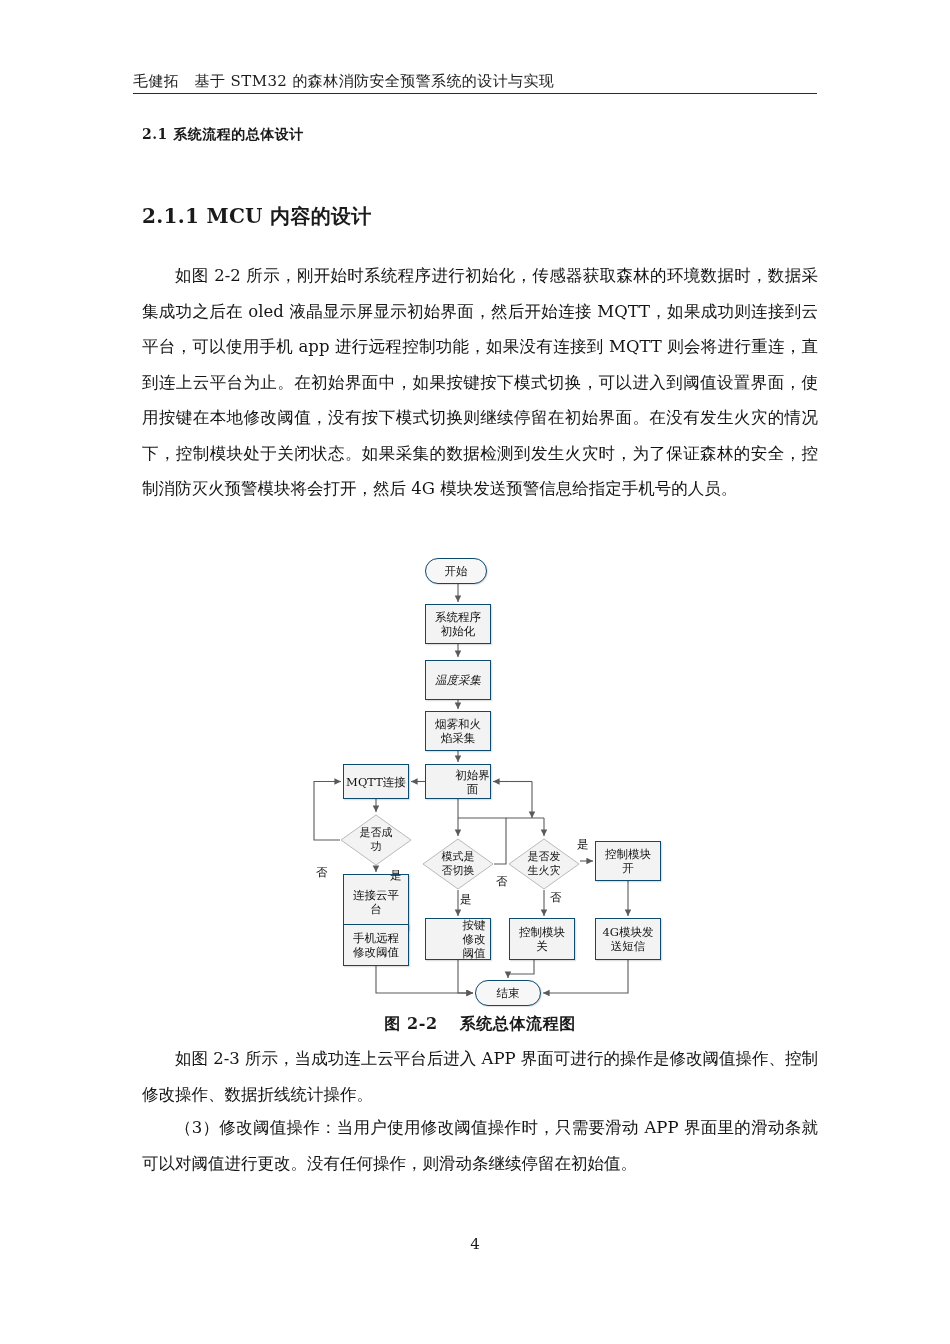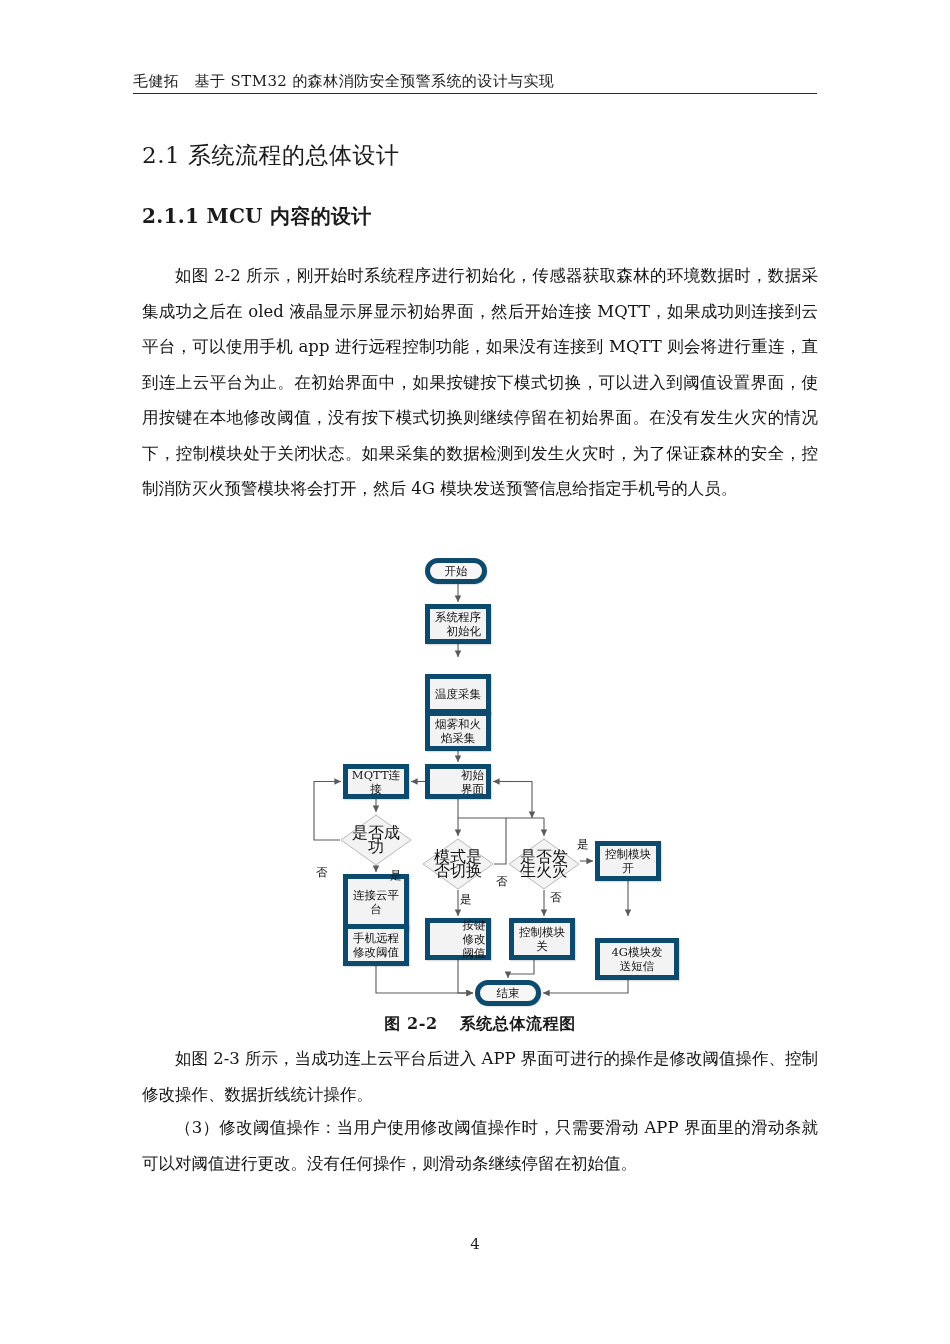--- a/index.html
+++ b/index.html
@@ -22,22 +22,22 @@
     color:#1c1c1c;
     white-space:nowrap;
   }
   .header-rule {
     position:absolute; left:133px; top:93px; width:684px;
     height:0; border-top:1.4px solid #2b2b2b;
   }
 
   
   h1.sec {
-    position:absolute; left:142px; top:140px;
-    margin:0; font-size:23px; font-weight:normal;
+    position:absolute; left:142px; top:126px;
+    margin:0; font-size:14px; font-weight:bold;
     letter-spacing:0.5px; white-space:nowrap;
   }
   h2.sub {
     position:absolute; left:142px; top:203px;
     margin:0; font-size:20px; font-weight:bold;
     letter-spacing:0.3px; white-space:nowrap;
   }
 
   
   .para {
@@ -65,21 +65,21 @@
     text-align:center; font-size:15px; color:#1c1c1c;
   }
 
   
   .chart { position:absolute; left:300px; top:556px; width:400px; height:460px; }
   .chart svg { position:absolute; left:0; top:0; }
 
   .node {
     position:absolute;
     background:#f3f3f3;
-    border:5px solid #0c4a6e;
+    border:1px solid #0c4a6e;
     box-sizing:border-box;
     display:flex; align-items:center; justify-content:center;
     text-align:center;
     font-family:"DejaVu Serif", serif;
     font-size:11.5px;
     line-height:14px;
     color:#111;
     white-space:pre-line;
     box-shadow:0.7px 0.7px 1.2px rgba(0,0,0,0.16);
   }
@@ -90,21 +90,21 @@
     box-sizing:border-box;
   }
   .diamond .dshape {
     position:absolute; left:0; top:0; width:100%; height:100%;
   }
   .diamond .dlabel {
     position:absolute; left:0; top:0; width:100%; height:100%;
     display:flex; align-items:center; justify-content:center;
     text-align:center;
     font-family:"DejaVu Serif", serif;
-    font-size:16px; line-height:14px; color:#111;
+    font-size:11px; line-height:14px; color:#111;
     white-space:pre-line;
   }
 
   .edgelbl {
     position:absolute;
     font-family:"DejaVu Serif", serif;
     font-size:11.5px; color:#111; white-space:nowrap;
   }
 </style>
 </head>
@@ -171,23 +171,23 @@
       <g stroke="#5a5a5a" stroke-width="1.1" fill="none" marker-end="url(#ah)">
         <path d="M232,225.5 L232,262"></path>
         <path d="M210,225.5 L193,225.5"></path>
       </g>
       <g stroke="#5a5a5a" stroke-width="1.1" fill="none">
         <path d="M232,225.5 L210,225.5"></path>
       </g>
     </svg>
 
     <div class="node term" style="left:125px;top:2px;width:62px;height:26px;">开始</div>
-    <div class="node" style="left:125px;top:48px;width:66px;height:40px;text-align:right;">系统程序
+    <div class="node" style="left:125px;top:48px;width:66px;height:40px;">系统程序
 初始化</div>
-    <div class="node" style="left:125px;top:118px;width:66px;height:40px;">温度采集</div>
+    <div class="node" style="left:125px;top:104px;width:66px;height:40px;font-style:italic;">温度采集</div>
     <div class="node" style="left:125px;top:155px;width:66px;height:40px;">烟雾和火
 焰采集</div>
     <div class="node" style="left:43px;top:208px;width:66px;height:35px;">MQTT连接</div>
     <div class="node" style="left:125px;top:208px;width:66px;height:35px;padding-left:29px;">初始界面</div>
 
     <div class="diamond" style="left:40px;top:258px;width:72px;height:52px;">
       <svg class="dshape" viewBox="0 0 72 52">
         <polygon points="36,1 71,26 36,51 1,26" fill="#f3f3f3" stroke="#b9b9b9" stroke-width="1"></polygon>
       </svg>
       <div class="dlabel">是否成
@@ -213,21 +213,21 @@
     <div class="node" style="left:43px;top:318px;width:66px;height:56px;">连接云平
 台</div>
     <div class="node" style="left:295px;top:285px;width:66px;height:40px;">控制模块
 开</div>
     <div class="node" style="left:43px;top:368px;width:66px;height:42px;">手机远程
 修改阈值</div>
     <div class="node" style="left:125px;top:362px;width:66px;height:42px;padding-left:32px;">按键修改
 阈值</div>
     <div class="node" style="left:209px;top:362px;width:66px;height:42px;">控制模块
 关</div>
-    <div class="node" style="left:295px;top:362px;width:84px;height:42px;margin-top:20px;">4G模块发
+    <div class="node" style="left:295px;top:362px;width:66px;height:42px;">4G模块发
 送短信</div>
     <div class="node term" style="left:175px;top:424px;width:66px;height:26px;">结束</div>
 
     <div class="edgelbl" style="left:16px;top:309px;">否</div>
     <div class="edgelbl" style="left:90px;top:312px;">是</div>
     <div class="edgelbl" style="left:160px;top:336px;">是</div>
     <div class="edgelbl" style="left:196px;top:318px;">否</div>
     <div class="edgelbl" style="left:277px;top:281px;">是</div>
     <div class="edgelbl" style="left:250px;top:334px;">否</div>
   </div>

